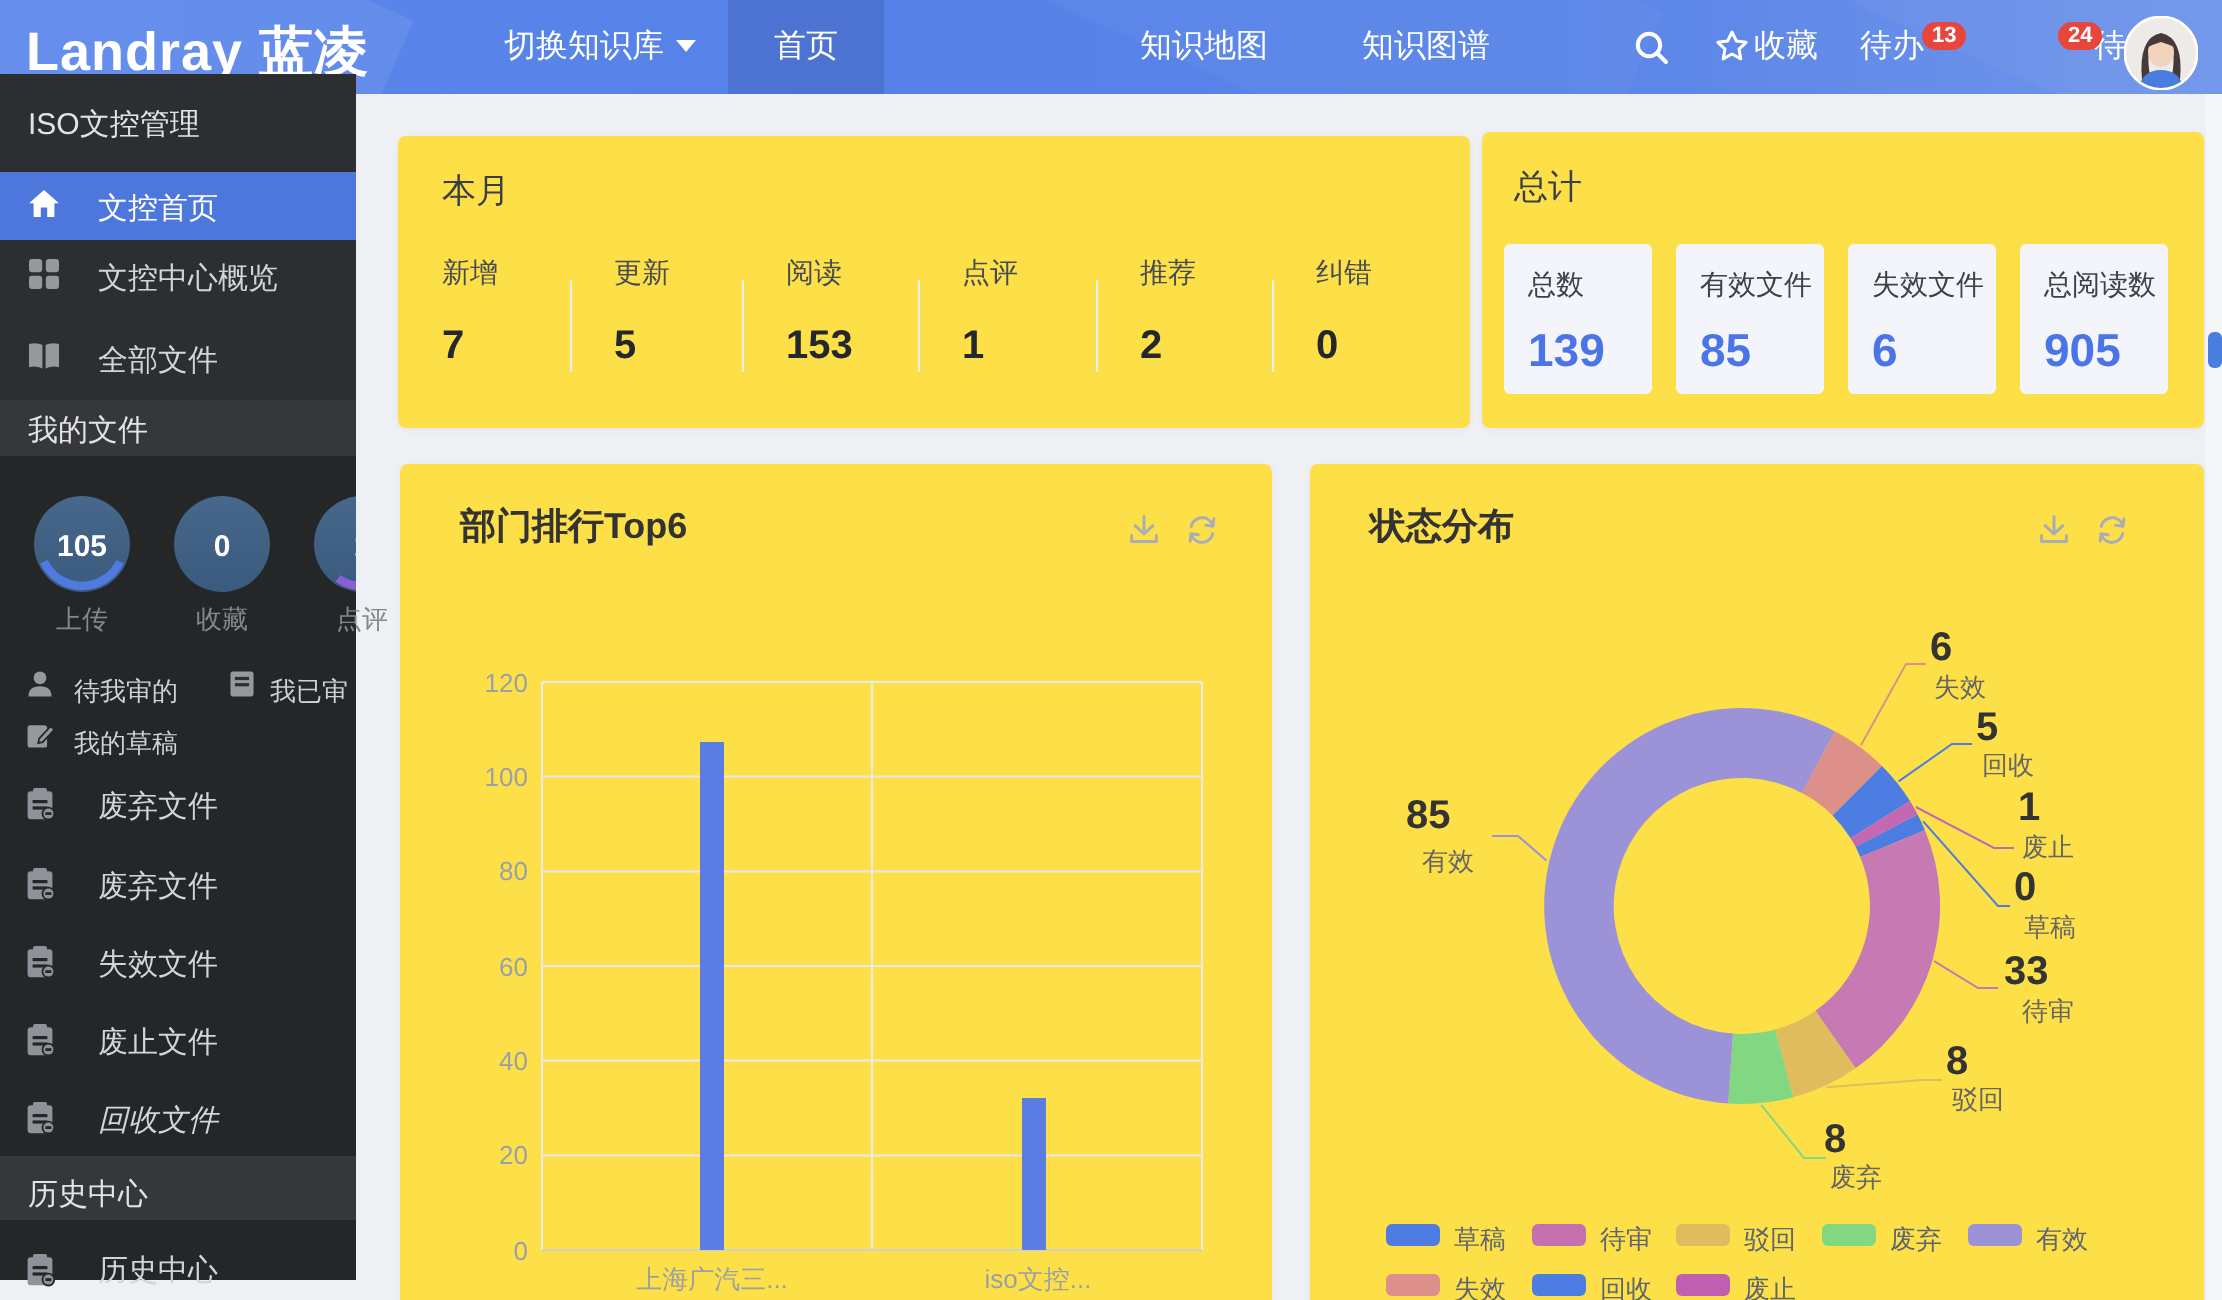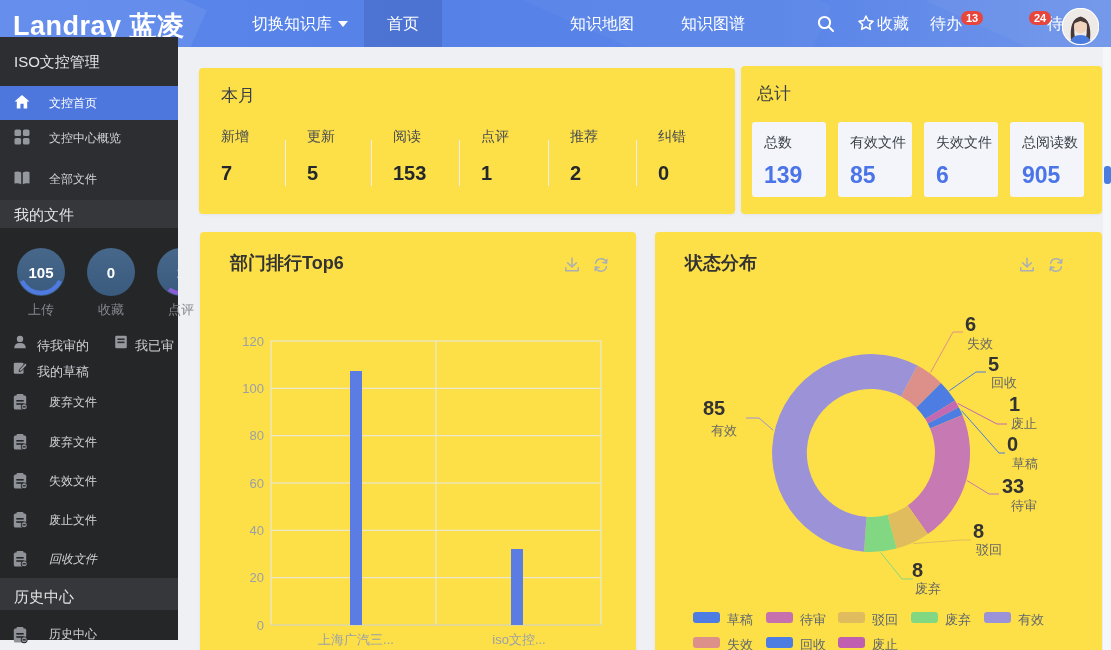--- a/index.html
+++ b/index.html
@@ -16,21 +16,21 @@
   .navitem{top:0;height:47px;line-height:47px;color:#fff;font-size:16px;text-align:center;}
   #tab-home{left:364px;width:78px;background:rgba(20,30,90,0.15);}
   .caret{display:inline-block;width:0;height:0;border-left:5px solid transparent;border-right:5px solid transparent;border-top:6px solid #fff;margin-left:6px;vertical-align:2px;}
   .badge{position:absolute;background:#e8453c;color:#fff;font-size:11px;font-weight:bold;height:14px;line-height:14px;border-radius:8px;padding:0 5px;top:11px;}
 
   
   #sidebar{left:0;top:37px;width:178px;height:495px;background:#2c2e31;}
   .sec-dark{position:absolute;left:0;width:178px;background:#242628;}
   .sec-head{position:absolute;left:0;width:178px;background:#35373a;}
   .side-head{position:absolute;left:14px;color:#e2e3e5;font-size:15px;}
-  .side-item{position:absolute;left:49px;color:#d2d4d7;font-size:12px;}
+  .side-item{position:absolute;left:49px;color:#d2d4d7;font-size:15px;}
   .side-icon{position:absolute;left:13px;}
   #active-item{position:absolute;left:0;top:95px;width:178px;height:34px;background:#4e77de;}
   .small-item{position:absolute;color:#cfd1d4;font-size:13px;}
   .circ-label{position:absolute;color:#84888e;font-size:13px;width:50px;text-align:center;}
 
   
   .card{position:absolute;background:#fde047;border-radius:4px;box-shadow:0 1px 3px rgba(60,70,90,0.06);}
   .ctitle{position:absolute;left:22px;top:16px;font-size:17px;color:#3a3f45;}
   .ctitle-b{position:absolute;left:30px;top:19px;font-size:18px;font-weight:bold;color:#333;}
   .stat-label{position:absolute;top:60px;font-size:14px;color:#474c52;}

